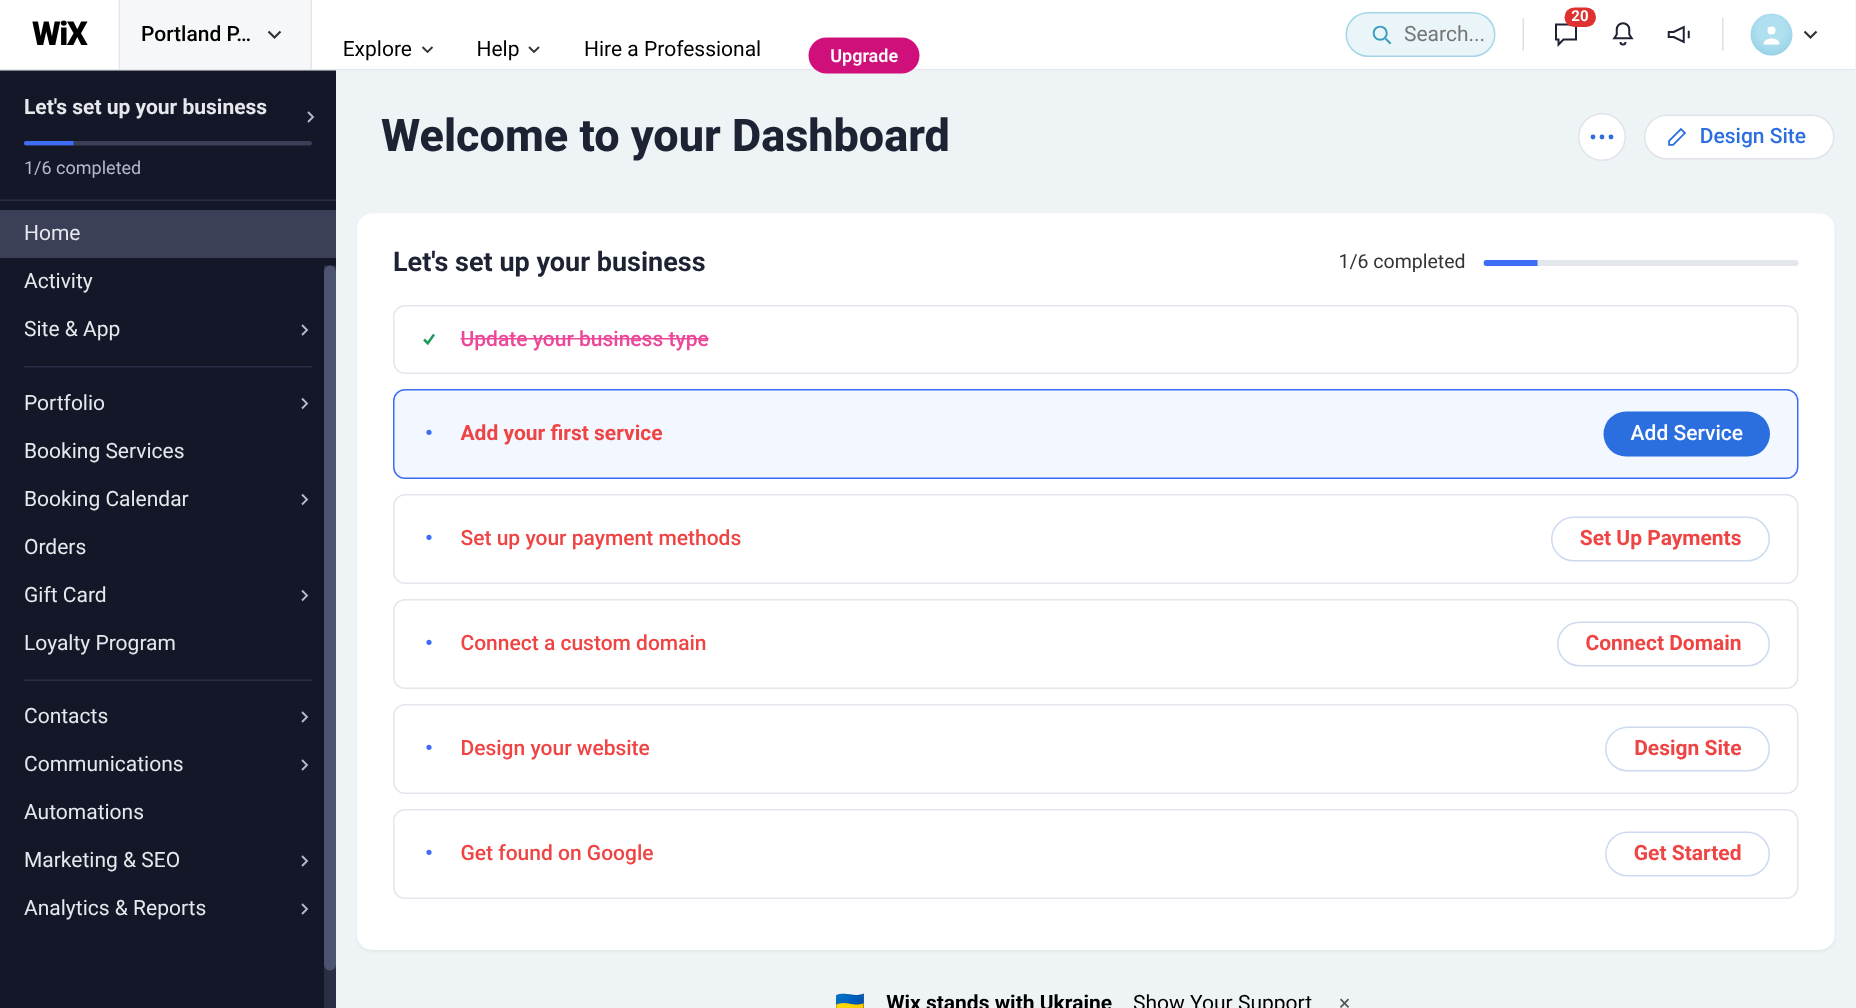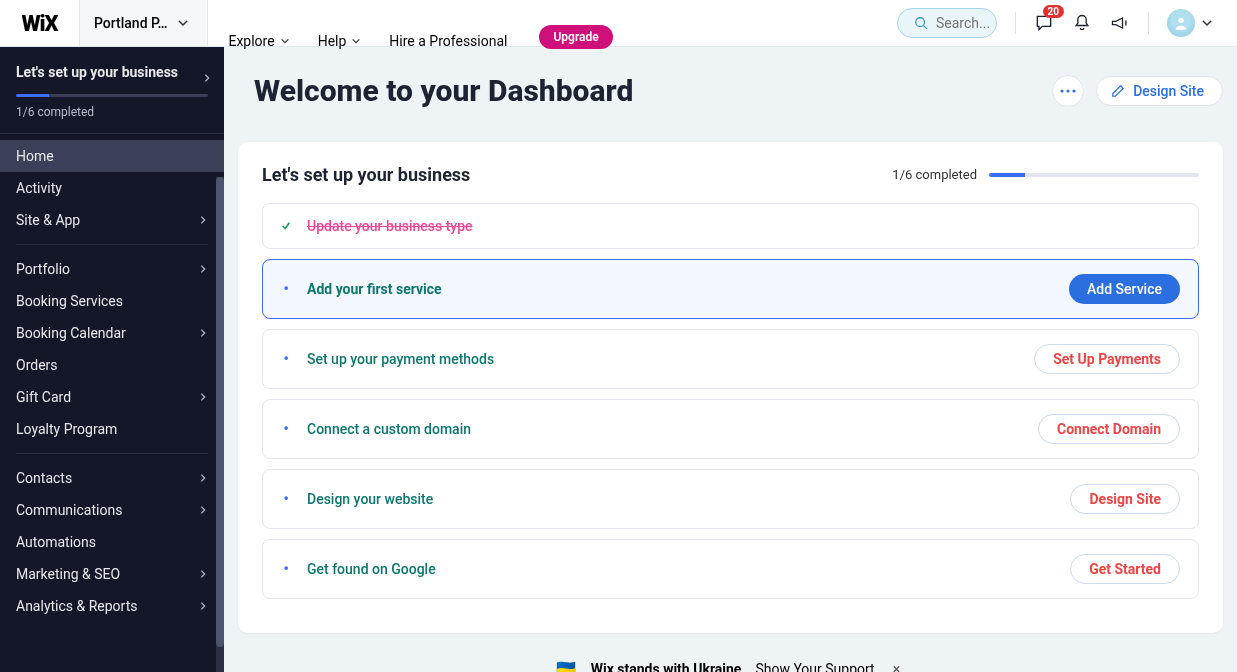--- a/index.html
+++ b/index.html
@@ -47,21 +47,21 @@
       border-right: 1px solid #e5e8eb;
       max-width: 135px;
       cursor: pointer;
       text-align: center;
     }
     .site-selector .txt { white-space: nowrap; overflow: hidden; text-overflow: ellipsis; flex:1; }
     .top-menu {
       display: flex;
       gap: 28px;
       padding-left: 20px;
-      align-items: flex-end;
+      align-items: flex-start;
       margin-top: 28px;
     }
     .top-menu-item {
       font-size: 14px;
       display: flex;
       align-items: center;
       gap: 5px;
       cursor: pointer;
     }
     .upgrade-pill {
@@ -302,21 +302,21 @@
       color: #ec4899;
       text-decoration: line-through;
     }
     .step-indicator {
       width: 10px; height: 10px;
       display:flex; align-items:center; justify-content:center;
       color: #3d6df5;
       font-weight:900;
     }
     .step-indicator.check { color: #1f9c5a; }
-    .step-label { font-weight: 500; color:#0f766e; }
+    .step-label { font-weight: 500; color:#ef4444; }
     .step-row.highlight .step-label { font-weight: 700; }
     .step-action {
       margin-left:auto;
     }
     .btn-primary {
       background: #2b6ee0;
       color:#fff;
       border:none;
       border-radius: 20px;
       padding: 7px 18px;

